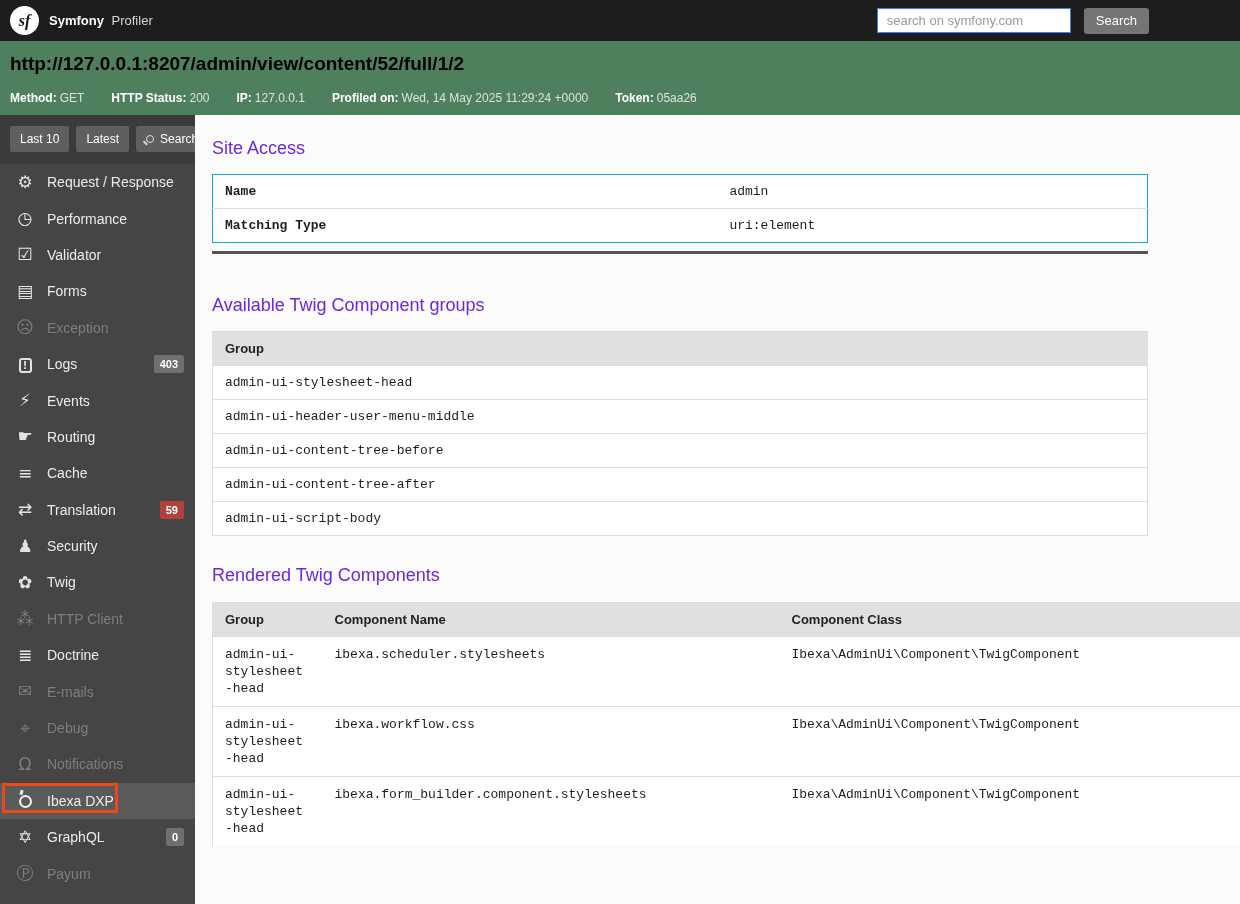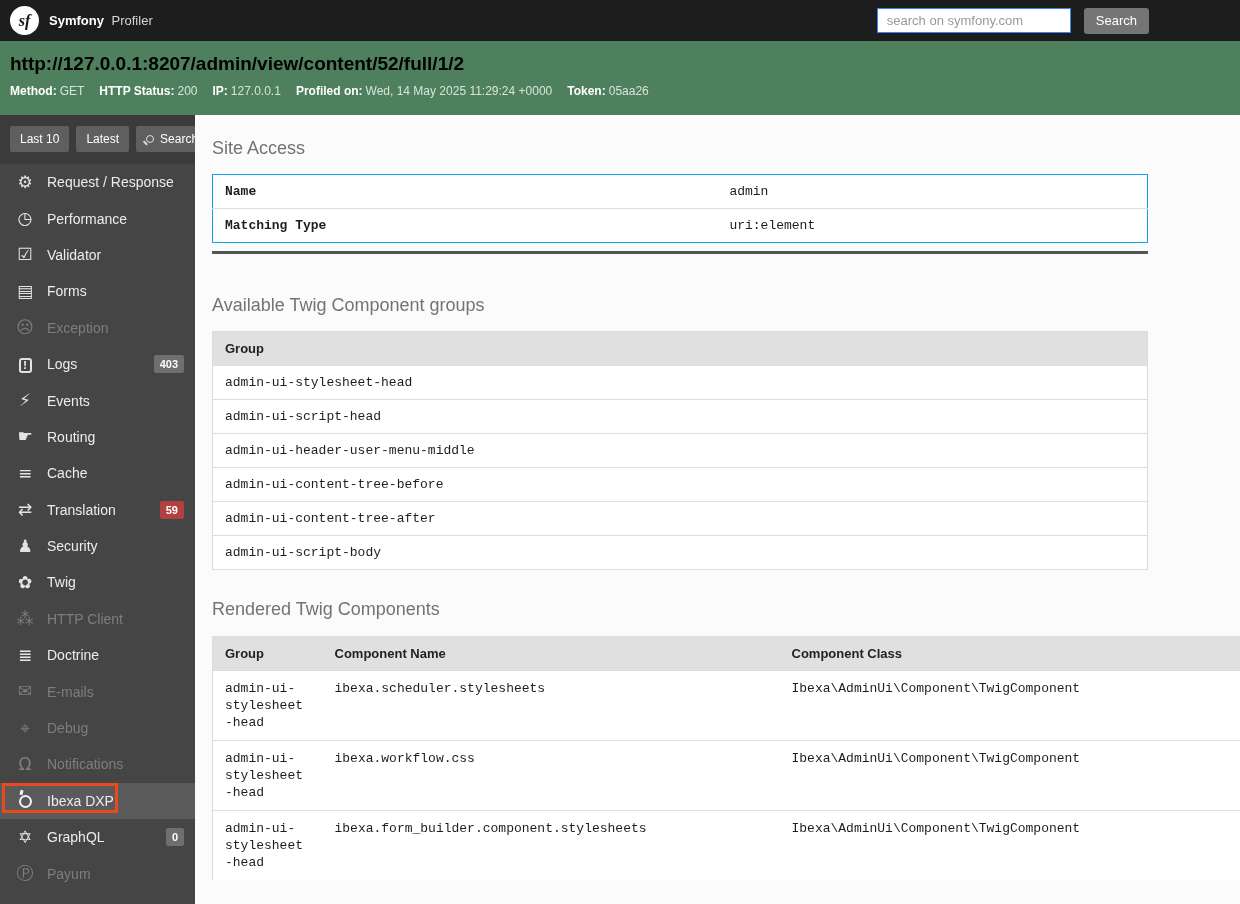--- a/index.html
+++ b/index.html
@@ -21,21 +21,21 @@
                          font-size:13px; color:#333; padding:0 9px;
                          font-family:"Liberation Sans", sans-serif; }
   .topbar-search input::placeholder { color:#999; }
   .search-btn { margin-left:13px; height:26px; padding:0 12px; background:#757575;
                 color:#fff; font-size:13px; border:none; border-radius:3px; cursor:pointer;
                 font-family:"Liberation Sans", sans-serif; }
 
   
   .request-bar { height:74px; background:#4f805e; padding:12px 10px 0 10px; }
   .req-url { color:#000000; font-size:19px; font-weight:bold; line-height:22px; }
-  .req-meta { margin-top:9px; display:flex; gap:15px; }
+  .req-meta { margin-top:16px; display:flex; gap:27px; }
   .req-meta .mi { font-size:12px; white-space:nowrap; }
   .req-meta .ml { color:#fff; font-weight:bold; }
   .req-meta .mv { color:rgba(255,255,255,0.78); margin-left:3px; }
 
   
   .layout { display:flex; height:789px; }
 
   
   .sidebar { width:195px; background:#454545; flex:0 0 auto; }
   .sb-controls { background:#3b3b3b; padding:11px 10px 12px 10px; display:flex; gap:7px; }
@@ -65,21 +65,21 @@
                 border-radius:50%; position:relative; top:2px; }
   .ibexa-ring::before { content:""; position:absolute; left:-1px; top:-7px; width:2.5px;
                         height:5px; background:#f2f2f2; transform:rotate(14deg); }
   .highlight-box { position:absolute; left:2px; top:0; width:116px; height:30px;
                    border:3px solid #e8491f; pointer-events:none; }
 
   
   .content { flex:1; padding-left:17px; background:#fbfbfb; }
   h1.page-title { font-size:21px; font-weight:normal; color:#262626;
                   margin-top:15px; line-height:26px; }
-  h2.section { font-size:18px; font-weight:normal; color:#737373; line-height:22px; }
+  h2.section { font-size:18px; font-weight:normal; color:#6d28d9; line-height:22px; }
   h2.sec-site   { margin-top:22px; }
   h2.sec-groups { margin-top:40px; }
   h2.sec-rend   { margin-top:28px; }
 
   table { border-collapse:collapse; background:#fff; }
   .mono { font-family:"Liberation Mono", monospace; font-size:13px; color:#1e1e1e; }
 
   table.kv { width:936px; margin-top:15px; border:1px solid #0ea5e9; }
   table.kv td { padding:8px 12px; line-height:17px; }
   table.kv tr + tr td { border-top:1px solid #ddd; }
@@ -261,23 +261,20 @@
       <thead>
         <tr>
           <th>Group</th>
         </tr>
       </thead>
       <tbody>
         <tr>
             <td class="mono">admin-ui-stylesheet-head</td>
           </tr>
         <tr>
-            <td class="mono">admin-ui-script-head</td>
-          </tr>
-        <tr>
             <td class="mono">admin-ui-header-user-menu-middle</td>
           </tr>
         <tr>
             <td class="mono">admin-ui-content-tree-before</td>
           </tr>
         <tr>
             <td class="mono">admin-ui-content-tree-after</td>
           </tr>
         <tr>
             <td class="mono">admin-ui-script-body</td>

